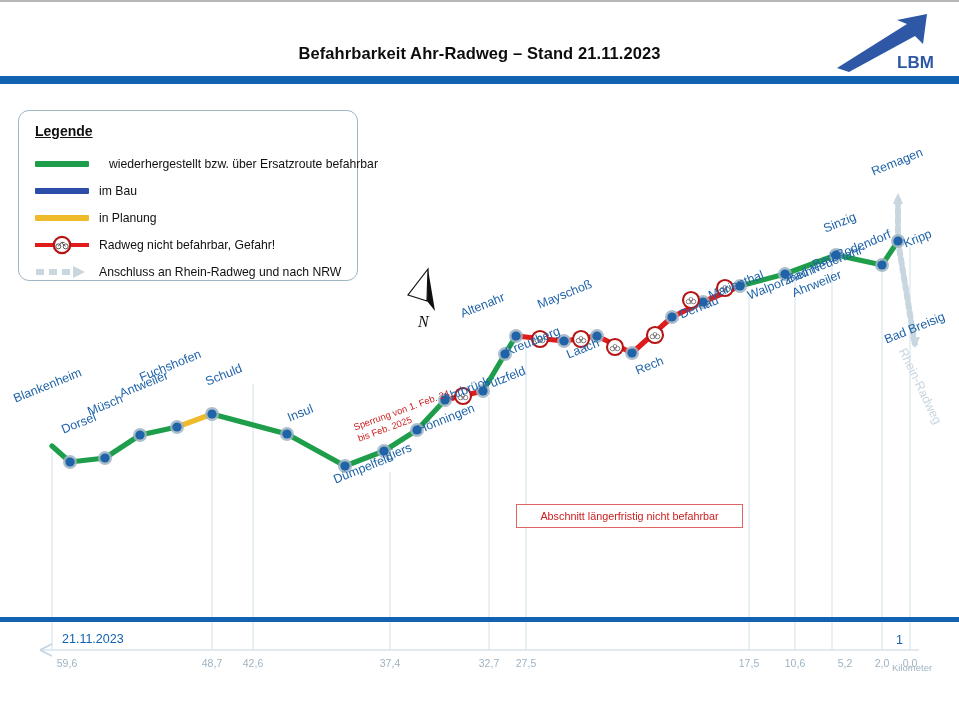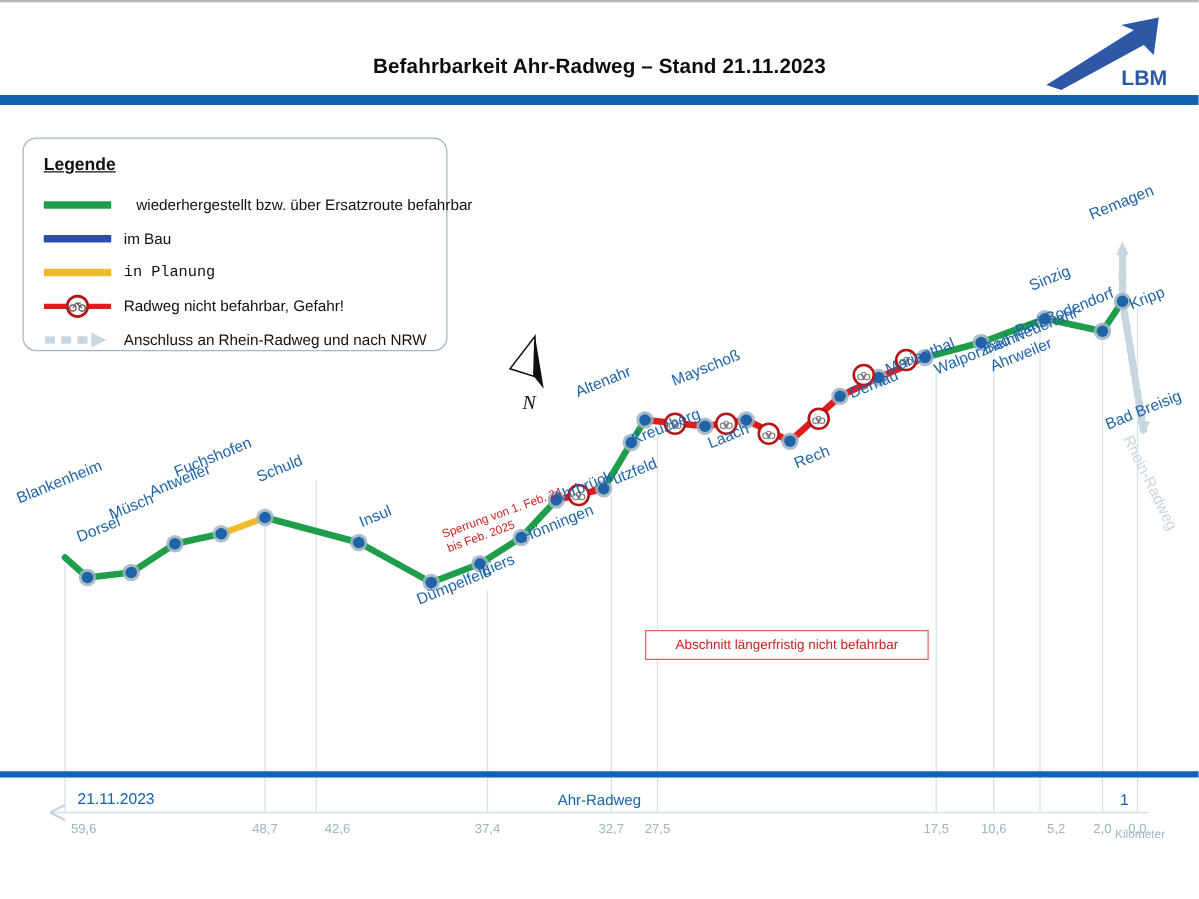--- a/index.html
+++ b/index.html
@@ -140,21 +140,21 @@
       <span class="lbl">wiederhergestellt bzw. über Ersatzroute befahrbar</span>
     </div>
 
     <div class="legend-row" style="top:69px;">
       <span class="swatch">
         <span class="bar" style="background:#2c4ea8;"></span>
       </span>
       <span class="lbl">im Bau</span>
     </div>
 
-    <div class="legend-row" style="top:96px;font-family:Liberation Mono, monospace;">
+    <div class="legend-row" style="top:96px;">
       <span class="swatch">
         <span class="bar" style="background:#efbb2a;"></span>
       </span>
       <span class="lbl">in Planung</span>
     </div>
 
     <div class="legend-row" style="top:123px;">
       <span class="swatch">
         <svg width="54" height="22" viewBox="0 0 54 22">
           <line x1="0" y1="11" x2="54" y2="11" stroke="#e01b1b" stroke-width="4.2"></line>
@@ -369,30 +369,29 @@
         </div>
         <div class="place" style="left: 824px; top: 138px;">Sinzig</div>
         <div class="place" style="left: 813px; top: 174px;">Bad Bodendorf</div>
         <div class="place" style="left: 904px; top: 153px;">Kripp</div>
         <div class="place" style="left: 872px; top: 81px;">Remagen</div>
         <div class="place" style="left: 885px; top: 249px;">Bad Breisig</div>
       </div>
     <div id="km-labels">
         <div class="kmlabel" style="left: 52px; top: 573px; padding-left: 30px;">59,6</div>
         <div class="kmlabel" style="left: 212px; top: 573px;">48,7</div>
-        <div class="kmlabel" style="left: 253px; top: 573px; margin-left: 17px;">42,6</div>
+        <div class="kmlabel" style="left: 253px; top: 573px;">42,6</div>
         <div class="kmlabel" style="left: 390px; top: 573px;">37,4</div>
         <div class="kmlabel" style="left: 489px; top: 573px;">32,7</div>
         <div class="kmlabel" style="left: 526px; top: 573px;">27,5</div>
         <div class="kmlabel" style="left: 749px; top: 573px;">17,5</div>
         <div class="kmlabel" style="left: 795px; top: 573px;">10,6</div>
         <div class="kmlabel" style="left: 832px; top: 573px; padding-left: 26px;">5,2</div>
         <div class="kmlabel" style="left: 882px; top: 573px;">2,0</div>
         <div class="kmlabel" style="left: 910px; top: 573px;">0,0</div>
       </div>
     <div class="kmunit" style="left:892px; top:578px;">Kilometer</div>
   </div>
 
   <div class="footer-blue-bar"></div>
   <div class="footer-date">21.11.2023</div>
-  <div class="footer-center">Ahr-Radweg</div>
   <div class="footer-page">1</div>
 </div>
 
 </body></html>

